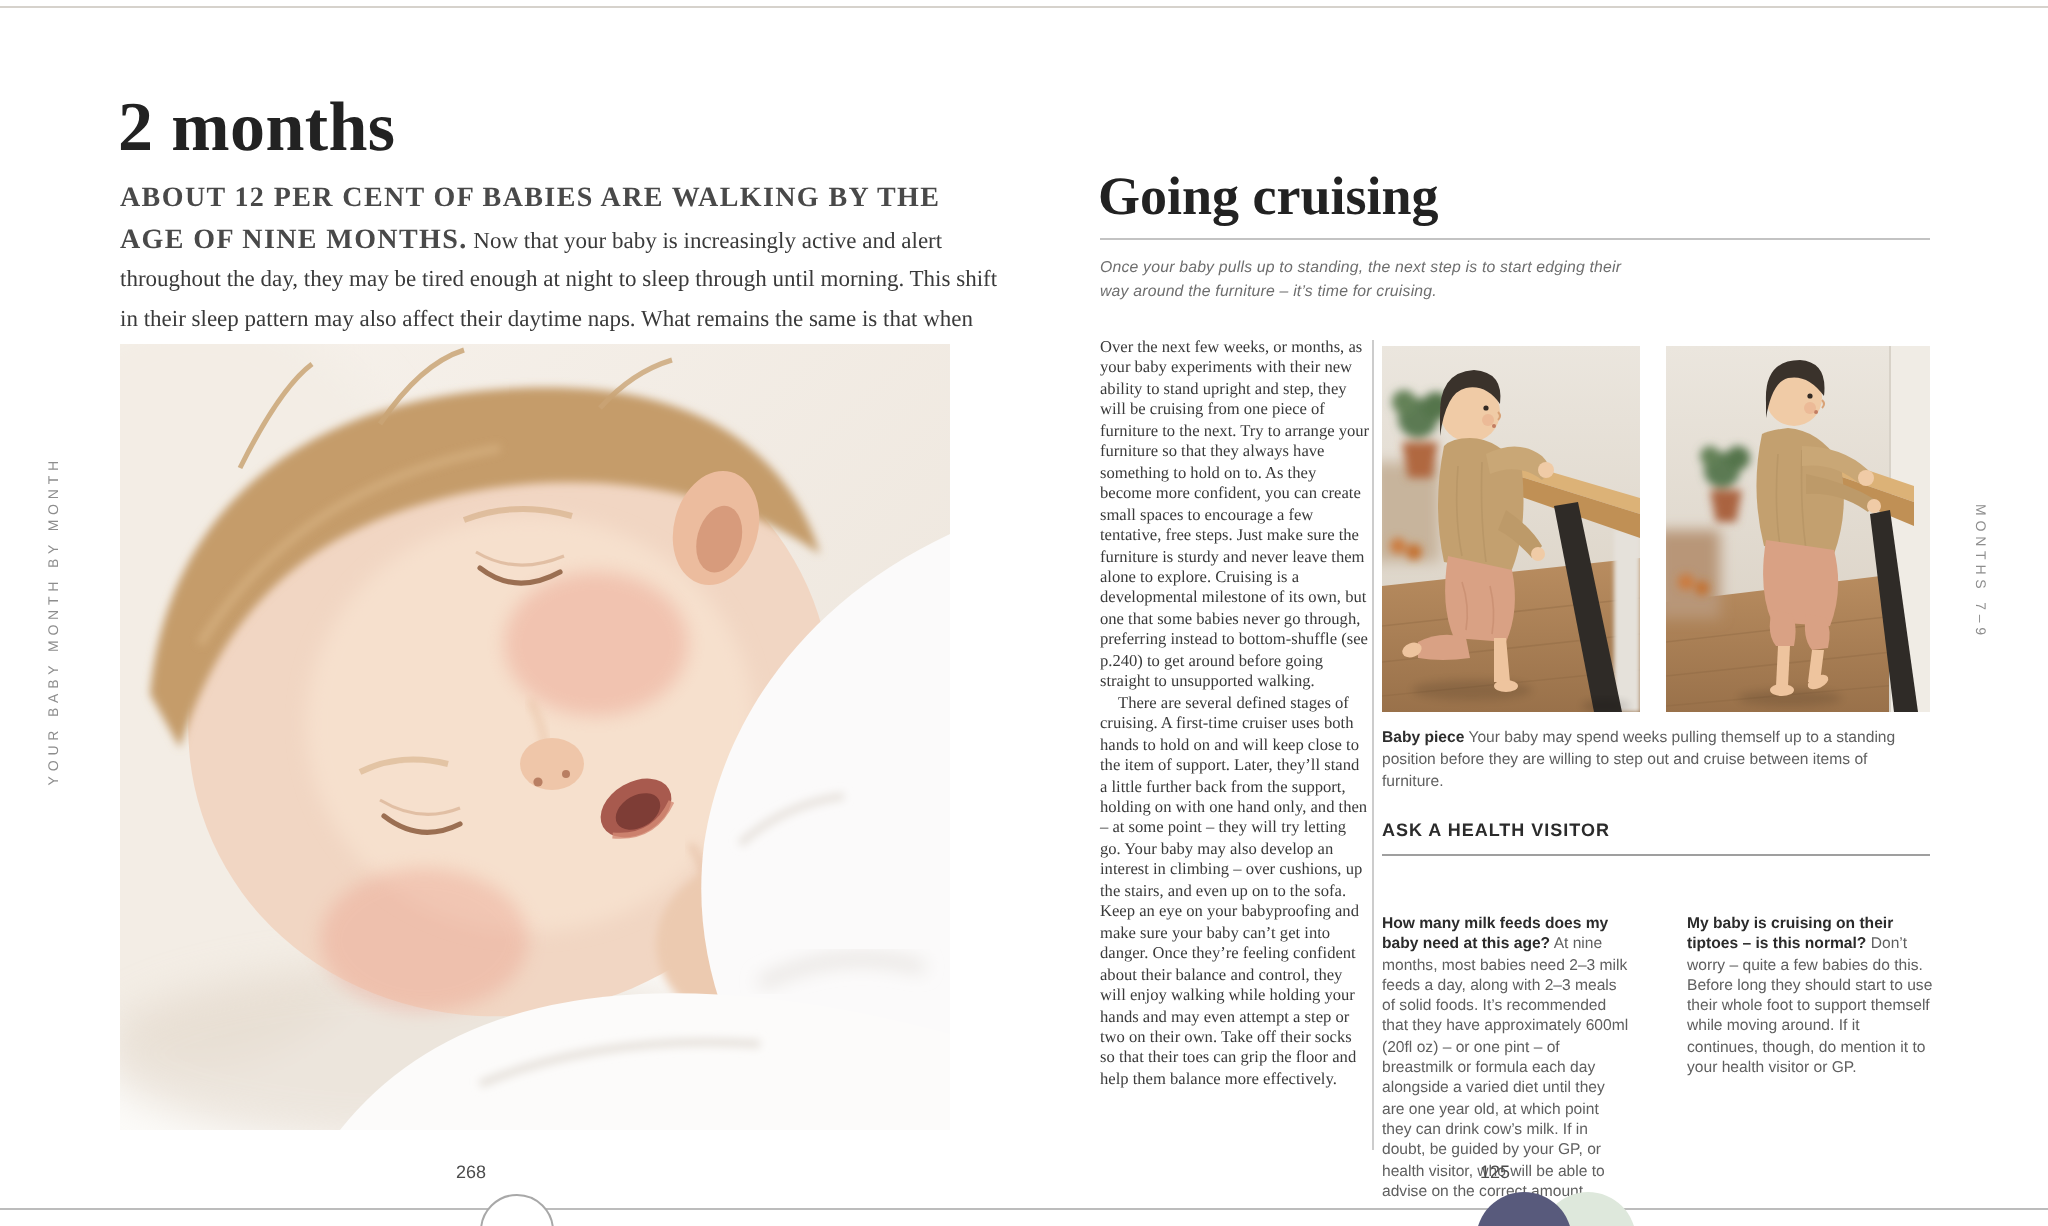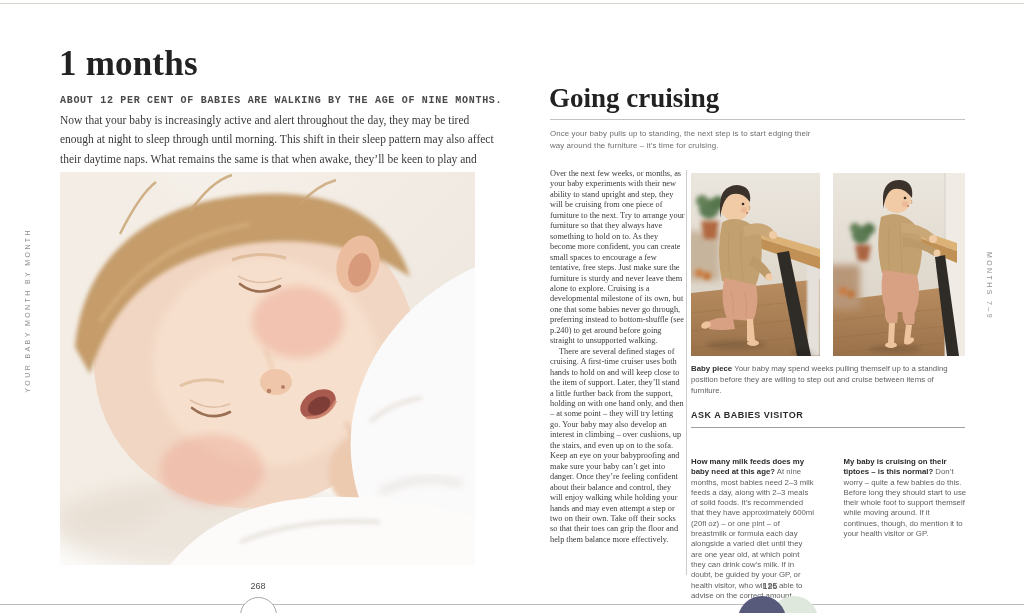--- a/index.html
+++ b/index.html
@@ -24,44 +24,44 @@
     position:absolute; left:59px; top:44px;
     font-family:"Liberation Serif","DejaVu Serif",serif;
     font-size:35px; color:#222; letter-spacing:.2px;
   }
   .intro {
     position:absolute; left:60px; top:90px; width:444px;
     font-family:"Liberation Serif","DejaVu Serif",serif;
     font-size:11.5px; line-height:19.5px; color:#3a3a3a;
   }
   .intro .lead {
-    font-family:Liberation Mono, monospace;
-    font-weight:bold; font-size:10px; letter-spacing:.7px; color:#494949;
+    font-family:Liberation Serif, serif;
+    font-weight:bold; font-size:14px; letter-spacing:.7px; color:#494949;
   }
   .photo-left { position:absolute; left:60px; top:172px; width:415px; height:393px; overflow:hidden; }
   .photo-left svg, .photo-sm svg { display:block; width:100%; height:100%; }
 
-  .pagenum { position:absolute; top:581px; width:60px; text-align:center; font-size:9px; color:#4c4c4c; z-index:7; }
+  .pagenum { position:absolute; top:581px; width:60px; text-align:left; font-size:9px; color:#4c4c4c; z-index:7; }
   .pagenum.p268 { left:228px; }
   .pagenum.p269 { left:740px; }
   .circle { position:absolute; border-radius:50%; }
   .circle.white { left:240px; top:597px; width:37px; height:37px; background:#fff; border:1px solid #a8a8a8; z-index:5; }
   .circle.sage  { left:770px; top:596px; width:48px; height:48px; z-index:5; }
   .circle.navy  { left:738px; top:596px; width:48px; height:48px; z-index:6; }
 
   
   .title-right {
     position:absolute; left:549px; top:83px;
     font-family:"Liberation Serif","DejaVu Serif",serif;
     font-size:27px; color:#222;text-align:center;
   }
   .title-rule { position:absolute; left:550px; top:119px; width:415px; height:1px; background:#c3c3c3; }
   .standfirst {
     position:absolute; left:550px; top:128px; width:272px;
-    font-size:7.9px; line-height:11.5px; color:#6e6e6e; letter-spacing:.1px;
+    font-size:7.9px; line-height:11.5px; color:#6e6e6e; letter-spacing:.1px;font-style:italic;
   }
   .main-col {
     position:absolute; left:550px; top:169px; width:135px;
     font-family:Liberation Serif, serif;
     font-size:8.3px; line-height:10.45px; color:#3a3a3a;
   }
   .main-col p + p { text-indent:9px; }
   .v-rule { position:absolute; left:686px; top:170px; width:1px; height:405px; background:#cccccc; }
 
   .photo-sm { position:absolute; top:173px; height:183px; overflow:hidden; }
@@ -84,21 +84,21 @@
   .qa-col .q { font-weight:bold; color:#2b2b2b; }
 </style>
 </head>
 <body>
 
 <div class="spread">
   <div class="hairline-top"></div>
 
   <div class="side-label left">YOUR BABY MONTH BY MONTH</div>
 
-  <h1 class="title-left">1 months</h1>
+  <h1 class="title-left">2 months</h1>
 
   <p class="intro"><span class="lead">ABOUT 12 PER CENT OF BABIES ARE WALKING BY THE AGE OF NINE MONTHS.</span> <span>Now that your baby is increasingly active and alert throughout the day, they may be tired enough at night to sleep through until morning. This shift in their sleep pattern may also affect their daytime naps. What remains the same is that when awake, they’ll be keen to play and learn.</span></p>
 
   <div class="photo-left">
     <svg viewBox="0 0 415 393" preserveAspectRatio="none">
       <defs>
         <linearGradient id="bgA" x1="0" y1="0" x2="1" y2="1">
           <stop offset="0" stop-color="#f7f2ec"></stop>
             <stop offset="1" stop-color="#ebe3d9"></stop>
         </linearGradient>
@@ -276,21 +276,21 @@
       <path d="M70,134 Q68,146 73,152 L81,151 Q83,142 80,136 Z" fill="#d9a184"></path>
       <path d="M56,150 L62,150 L61,170 L55,170 Z" fill="#eec49e"></path>
       <path d="M73,152 L79,152 L77,168 L71,168 Z" fill="#eec49e"></path>
       <ellipse cx="58" cy="172" rx="6" ry="3" fill="#eec49e"></ellipse>
       <ellipse cx="76" cy="168" rx="5.5" ry="3" fill="#eec49e" transform="rotate(-25 76 168)"></ellipse>
     </svg>
   </div>
 
   <p class="caption"><span class="cap-lead">Baby piece</span> <span>Your baby may spend weeks pulling themself up to a standing position before they are willing to step out and cruise between items of furniture.</span></p>
 
-  <div class="qa-heading">ASK A BABIES VISITOR</div>
+  <div class="qa-heading">ASK A HEALTH VISITOR</div>
   <div class="qa-rule"></div>
 
   <div class="qa-cols">
     <p class="qa-col"><span class="q">How many milk feeds does my baby need at this age?</span> <span>At nine months, most babies need 2–3 milk feeds a day, along with 2–3 meals of solid foods. It’s recommended that they have approximately 600ml (20fl oz) – or one pint – of breastmilk or formula each day alongside a varied diet until they are one year old, at which point they can drink cow’s milk. If in doubt, be guided by your GP, or health visitor, who will be able to advise on the correct amount.</span></p>
     <p class="qa-col"><span class="q">My baby is cruising on their tiptoes – is this normal?</span> <span>Don’t worry – quite a few babies do this. Before long they should start to use their whole foot to support themself while moving around. If it continues, though, do mention it to your health visitor or GP.</span></p>
   </div>
 
   <div class="side-label right">MONTHS 7–9</div>
 
   <div class="pagenum p269">125</div>

